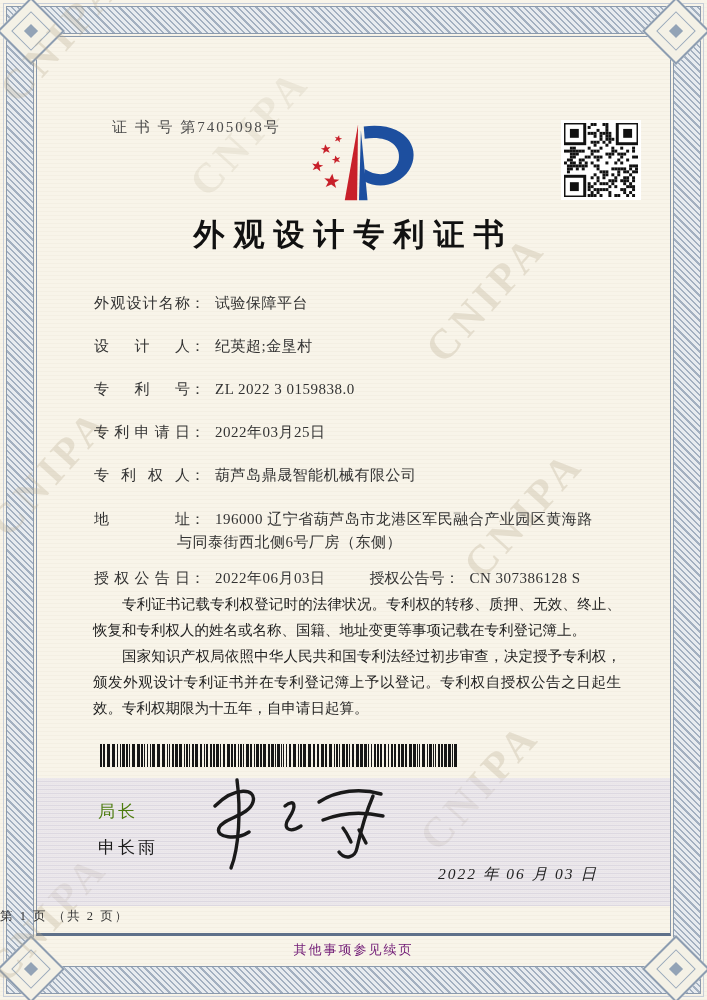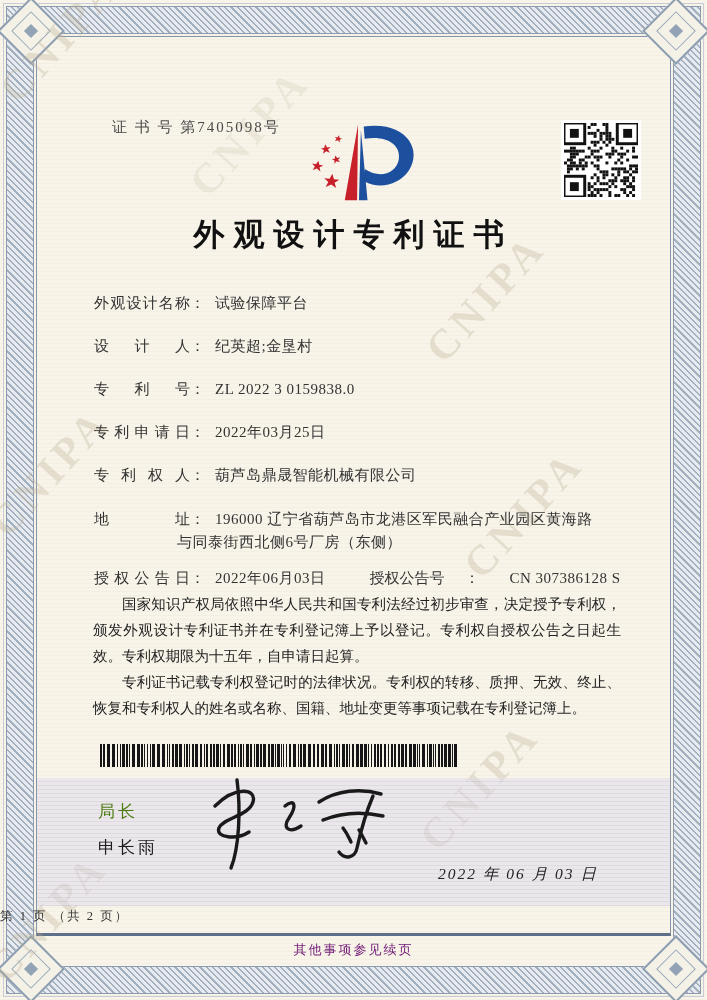--- a/index.html
+++ b/index.html
@@ -39,21 +39,21 @@
   .title{position:absolute;left:0;right:0;top:214px;text-align:center;
          font-size:31px;font-weight:bold;letter-spacing:9px;color:#111;}
   
   .fields{position:absolute;left:94px;right:86px;top:293px;font-size:15px;line-height:21px;color:#333;}
   .frow{margin-bottom:22px;display:flex;align-items:flex-start;}
   .flabel{display:inline-block;width:96px;text-align:justify;text-align-last:justify;flex:none;}
   .fcolon{flex:none;margin-right:10px;}
   .fvalue{letter-spacing:0.5px;}
   .addr-l2{margin-left:-38px;line-height:23px;}
   .frow-addr{margin-bottom:14px;line-height:23px;}
-  .pair2{display:flex;margin-left:44px;gap:20px;}
+  .pair2{display:flex;margin-left:44px;}
   
   .body-text{position:absolute;left:93px;right:86px;top:591px;font-size:14.5px;
              line-height:26px;text-align:justify;color:#222;}
   .body-text p{margin:0;text-indent:2em;}
   
   .barcode{position:absolute;left:100px;top:744px;}
   .sig-band{position:absolute;left:37px;right:37px;top:778px;height:128px;
             background:
               repeating-linear-gradient(0deg,rgba(142,136,185,0.16) 0 1px,rgba(236,234,246,0.22) 1px 4px),
               linear-gradient(rgba(212,208,232,0.34),rgba(212,208,232,0.34));}
@@ -355,22 +355,22 @@
       <span class="fvalue">2022年06月03日</span>
       <span class="pair2">
         <span>授权公告号</span>
           <span class="fcolon">：</span>
         <span class="fvalue">CN 307386128 S</span>
       </span>
     </div>
   </div>
 
   <div class="body-text">
+    <p>专利证书记载专利权登记时的法律状况。专利权的转移、质押、无效、终止、恢复和专利权人的姓名或名称、国籍、地址变更等事项记载在专利登记簿上。</p>
     <p>国家知识产权局依照中华人民共和国专利法经过初步审查，决定授予专利权，颁发外观设计专利证书并在专利登记簿上予以登记。专利权自授权公告之日起生效。专利权期限为十五年，自申请日起算。</p>
-    <p>专利证书记载专利权登记时的法律状况。专利权的转移、质押、无效、终止、恢复和专利权人的姓名或名称、国籍、地址变更等事项记载在专利登记簿上。</p>
   </div>
 
   <svg class="barcode" width="360" height="23" viewBox="0 0 360 23" aria-hidden="true" id="barcode-svg">
       <rect x="0" y="0" width="2" height="23" fill="#161616"></rect>
       <rect x="3" y="0" width="2" height="23" fill="#161616"></rect>
       <rect x="7" y="0" width="3" height="23" fill="#161616"></rect>
       <rect x="12" y="0" width="3" height="23" fill="#161616"></rect>
       <rect x="17" y="0" width="1" height="23" fill="#161616"></rect>
       <rect x="20" y="0" width="1" height="23" fill="#161616"></rect>
       <rect x="22" y="0" width="3" height="23" fill="#161616"></rect>

